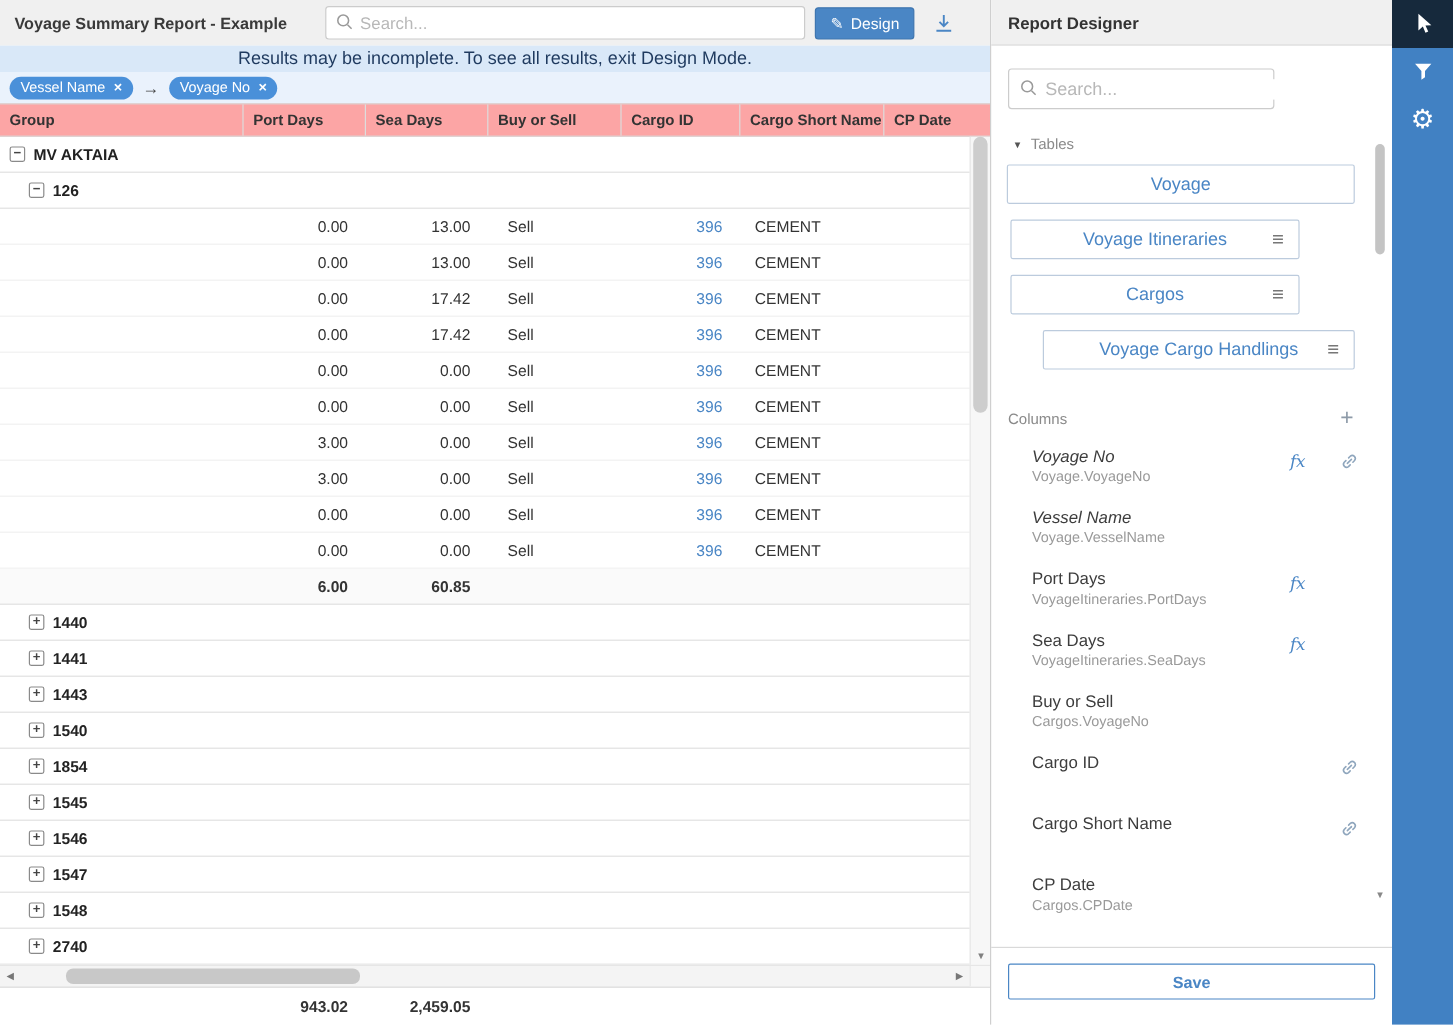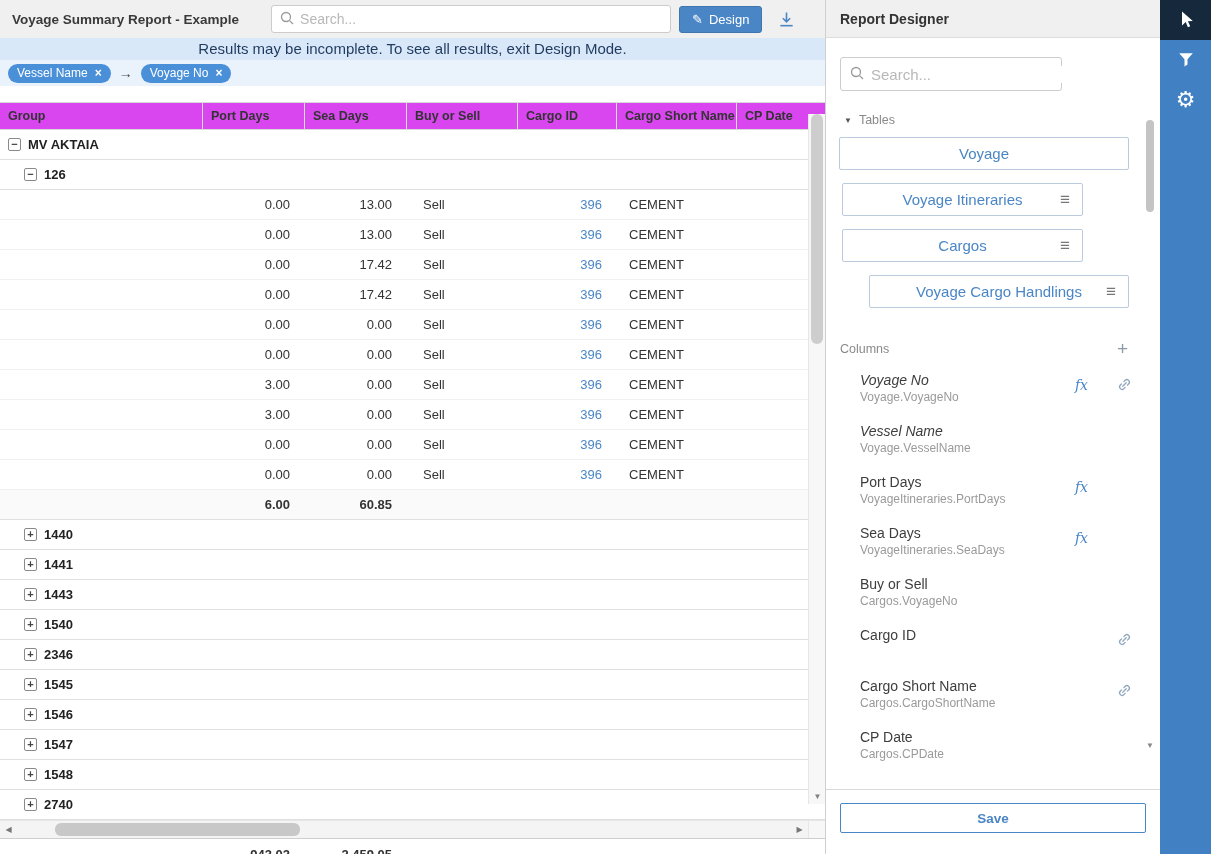--- a/index.html
+++ b/index.html
@@ -18,21 +18,21 @@
   .download { margin-left:16px; display:flex; align-items:center; cursor:pointer; }
 
   .notice { height:22px; flex:none; background:var(--notice-bg,#d9e8f8); color:var(--notice-text,#1f3a5f); font-size:15px; line-height:22px; text-align:center; white-space:nowrap; overflow:hidden; }
 
   .chips-bar { height:26px; flex:none; background:#eaf2fc; display:flex; align-items:center; padding:0 8px; gap:8px; }
   .chip { background:var(--chip,#4a90d9); color:#fff; border-radius:10px; height:19px; padding:0 9px; display:inline-flex; align-items:center; gap:7px; font-size:12px; white-space:nowrap; }
   .chip-x { font-size:12px; font-weight:bold; cursor:pointer; line-height:1; }
   .chip-arrow { color:#444; font-size:14px; }
 
   .grid7 { display:grid; grid-template-columns:203px 102px 102px 111px 99px 120px 1fr; }
-  .thead { height:28px; flex:none; background:#d946ef; border-top:1px solid #d9d9d9; border-bottom:1px solid #d9d9d9;margin-top:16px; }
+  .thead { height:28px; flex:none; background:#fca5a5; border-top:1px solid #d9d9d9; border-bottom:1px solid #d9d9d9; }
   .thead .th { display:flex; align-items:center; padding:0 8px; border-right:1px solid #ddd; font-size:12.5px; font-weight:bold; color:#333; white-space:nowrap; overflow:hidden; cursor:pointer; }
   .thead .th:last-child { border-right:none; }
 
   .tbody { height:690px; flex:none; overflow:hidden; }
   .row { height:30px; align-items:center; border-bottom:1px solid #f0f0f0; }
   .row.group-row { border-bottom:1px solid #e0e0e0; }
   .cell { padding:0 8px; white-space:nowrap; overflow:hidden; font-size:13px; }
   .num { text-align:right; padding-right:15px; }
   .sell { padding-left:16px; }
   .cement { padding-left:12px; }
@@ -285,21 +285,21 @@
         </div>
         <div class="row grid7 group-row">
           <div class="cell group-cell lvl1">
             <span class="expander">+</span>
             <span class="group-label">1540</span>
           </div>
         </div>
         <div class="row grid7 group-row">
           <div class="cell group-cell lvl1">
             <span class="expander">+</span>
-            <span class="group-label">2346</span>
+            <span class="group-label">1854</span>
           </div>
         </div>
         <div class="row grid7 group-row">
           <div class="cell group-cell lvl1">
             <span class="expander">+</span>
             <span class="group-label">1545</span>
           </div>
         </div>
         <div class="row grid7 group-row">
           <div class="cell group-cell lvl1">
@@ -429,21 +429,20 @@
           <span class="chain"><svg width="15" height="15" viewBox="0 0 16 16">
               <g fill="none" stroke="#8fa6bd" stroke-width="1.4" stroke-linecap="round">
                 <path d="M6.2 9.8 L9.8 6.2"></path>
                 <path d="M7.3 4.9 L8.8 3.4 a2.7 2.7 0 0 1 3.8 3.8 L11.1 8.7"></path>
                 <path d="M8.7 11.1 L7.2 12.6 a2.7 2.7 0 0 1 -3.8 -3.8 L4.9 7.3"></path>
               </g>
             </svg></span>
         </div>
         <div class="col-item">
           <div class="col-name">Cargo Short Name</div>
-          <div class="col-src">Cargos.CargoShortName</div>
           <span class="chain"><svg width="15" height="15" viewBox="0 0 16 16">
               <g fill="none" stroke="#8fa6bd" stroke-width="1.4" stroke-linecap="round">
                 <path d="M6.2 9.8 L9.8 6.2"></path>
                 <path d="M7.3 4.9 L8.8 3.4 a2.7 2.7 0 0 1 3.8 3.8 L11.1 8.7"></path>
                 <path d="M8.7 11.1 L7.2 12.6 a2.7 2.7 0 0 1 -3.8 -3.8 L4.9 7.3"></path>
               </g>
             </svg></span>
         </div>
         <div class="col-item">
           <div class="col-name">CP Date</div>

